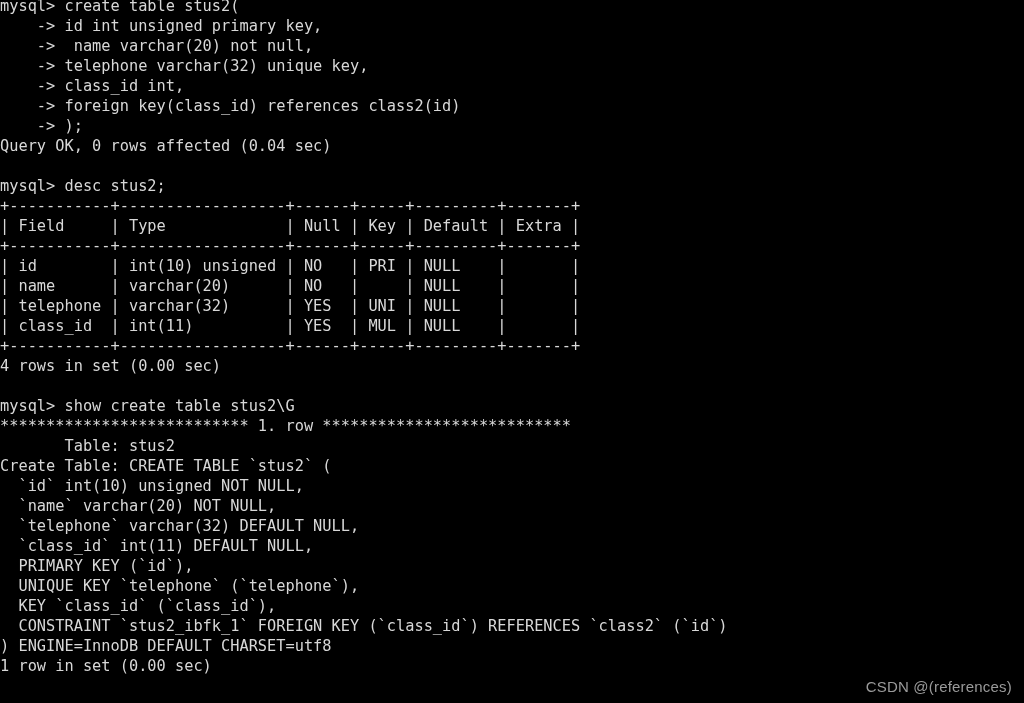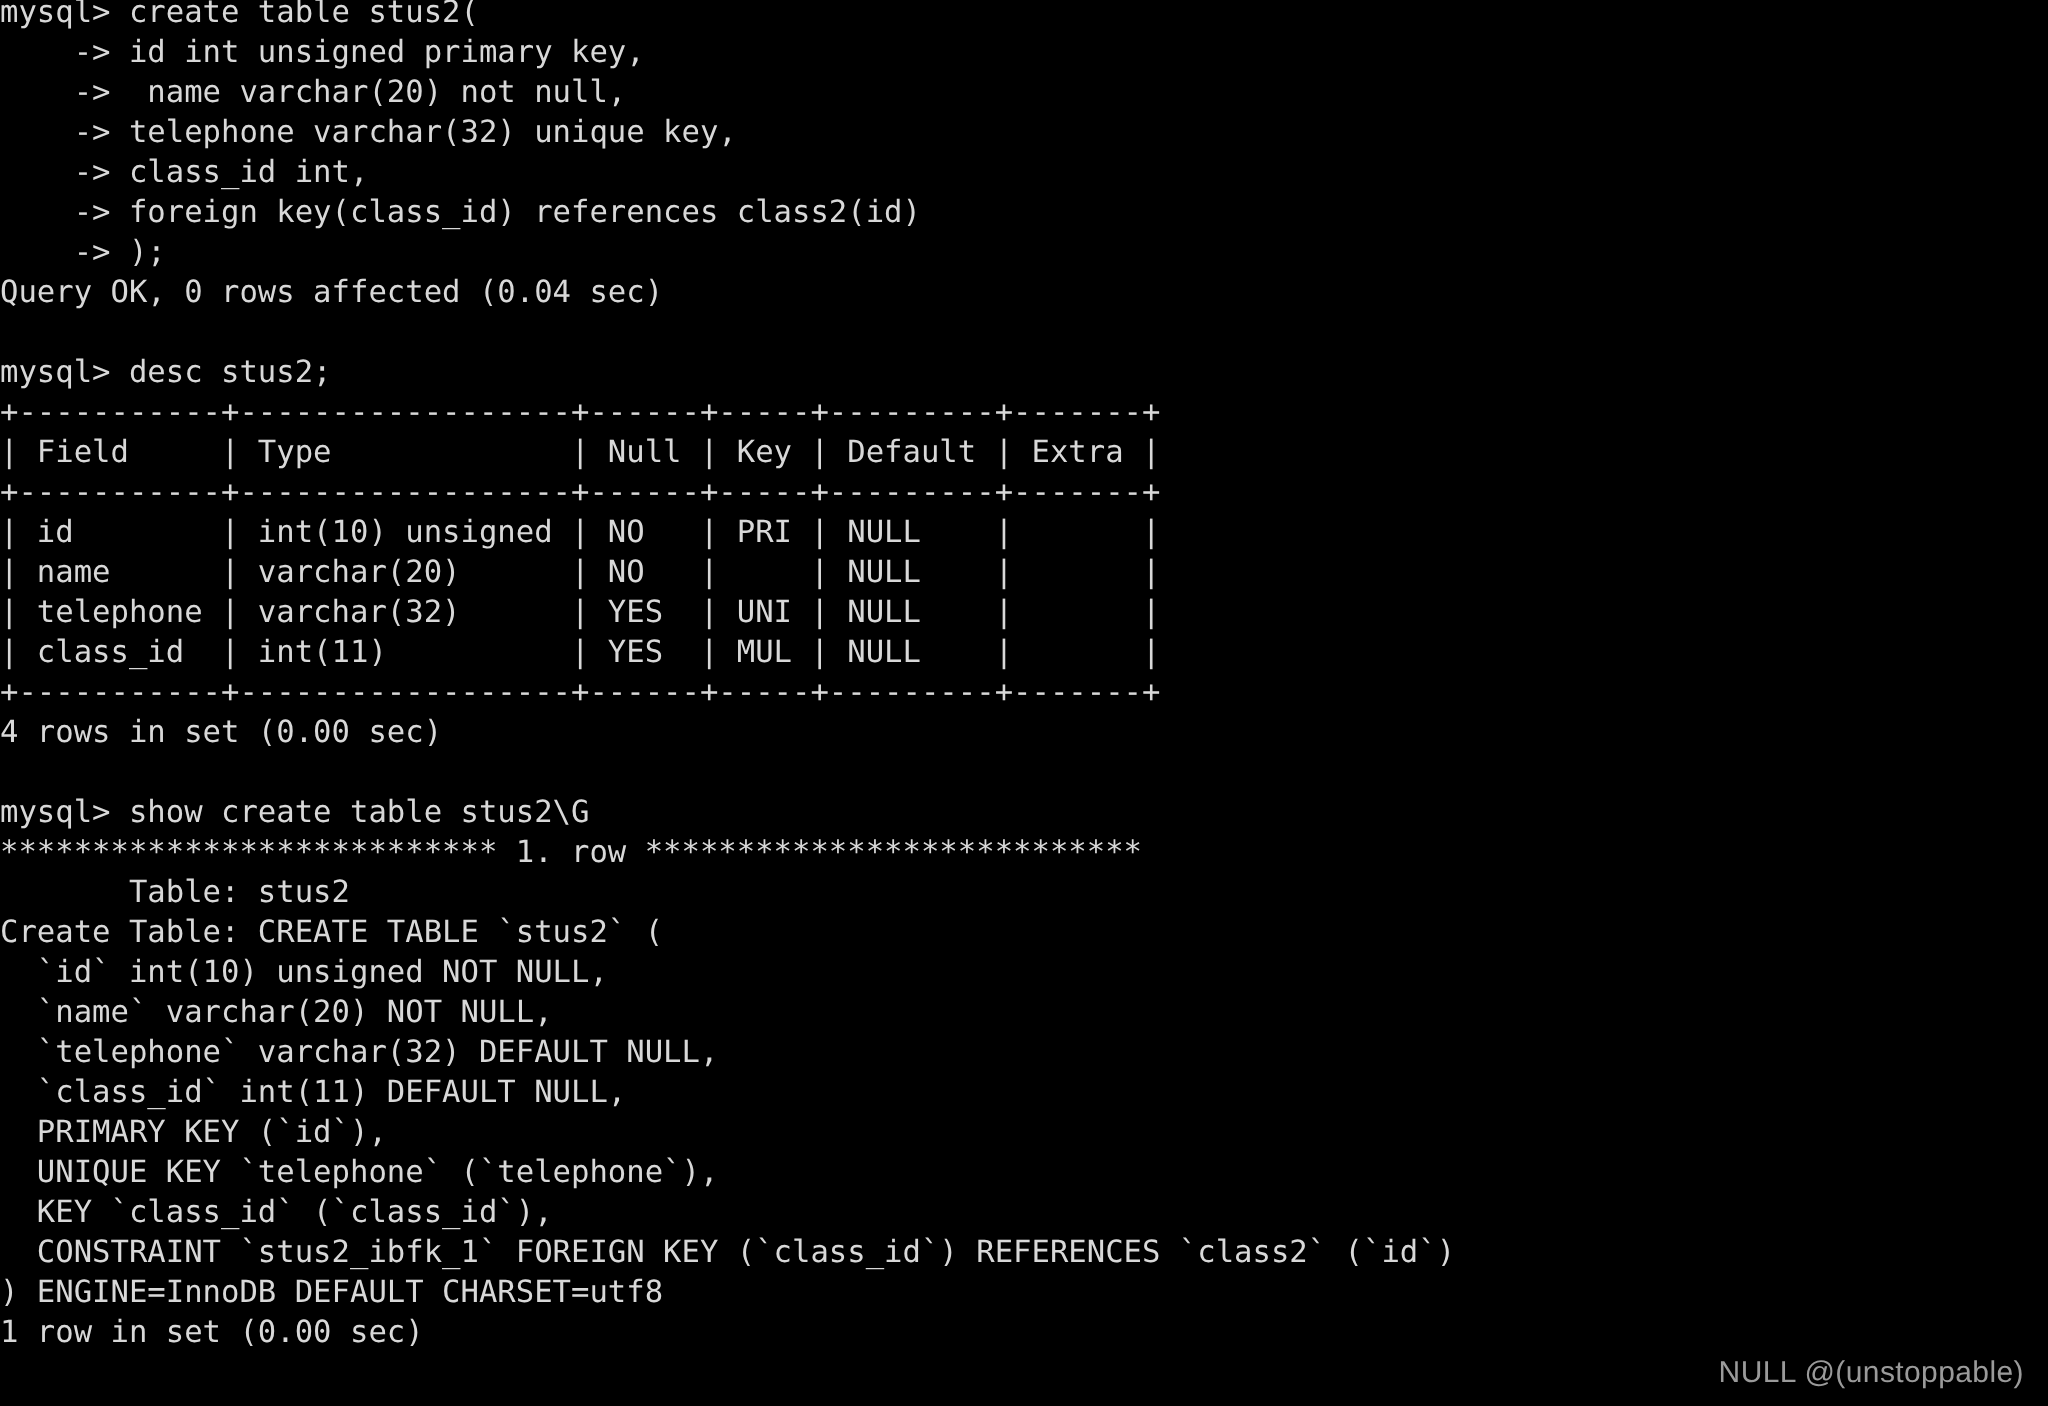--- a/index.html
+++ b/index.html
@@ -54,14 +54,14 @@
     line-height: 20px;
     letter-spacing: 0.2px;
     white-space: pre;
   }
 </style>
 </head>
 <body style="background: rgb(0, 0, 0);">
 
 <div id="terminal" style="background: rgb(0, 0, 0);">
   <div id="screen-lines" style="color: rgb(216, 216, 216);"><div class="line">mysql&gt; create table stus2(</div><div class="line">    -&gt; id int unsigned primary key,</div><div class="line">    -&gt;  name varchar(20) not null,</div><div class="line">    -&gt; telephone varchar(32) unique key,</div><div class="line">    -&gt; class_id int,</div><div class="line">    -&gt; foreign key(class_id) references class2(id)</div><div class="line">    -&gt; );</div><div class="line">Query OK, 0 rows affected (0.04 sec)</div><div class="line blank">&nbsp;</div><div class="line">mysql&gt; desc stus2;</div><div class="line">+-----------+------------------+------+-----+---------+-------+</div><div class="line">| Field     | Type             | Null | Key | Default | Extra |</div><div class="line">+-----------+------------------+------+-----+---------+-------+</div><div class="line">| id        | int(10) unsigned | NO   | PRI | NULL    |       |</div><div class="line">| name      | varchar(20)      | NO   |     | NULL    |       |</div><div class="line">| telephone | varchar(32)      | YES  | UNI | NULL    |       |</div><div class="line">| class_id  | int(11)          | YES  | MUL | NULL    |       |</div><div class="line">+-----------+------------------+------+-----+---------+-------+</div><div class="line">4 rows in set (0.00 sec)</div><div class="line blank">&nbsp;</div><div class="line">mysql&gt; show create table stus2\G</div><div class="line">*************************** 1. row ***************************</div><div class="line">       Table: stus2</div><div class="line">Create Table: CREATE TABLE `stus2` (</div><div class="line">  `id` int(10) unsigned NOT NULL,</div><div class="line">  `name` varchar(20) NOT NULL,</div><div class="line">  `telephone` varchar(32) DEFAULT NULL,</div><div class="line">  `class_id` int(11) DEFAULT NULL,</div><div class="line">  PRIMARY KEY (`id`),</div><div class="line">  UNIQUE KEY `telephone` (`telephone`),</div><div class="line">  KEY `class_id` (`class_id`),</div><div class="line">  CONSTRAINT `stus2_ibfk_1` FOREIGN KEY (`class_id`) REFERENCES `class2` (`id`)</div><div class="line">) ENGINE=InnoDB DEFAULT CHARSET=utf8</div><div class="line">1 row in set (0.00 sec)</div></div>
-  <div id="watermark">NULL @(unstoppable)</div>
+  <div id="watermark">CSDN @(references)</div>
 </div>
 
 </body></html>

